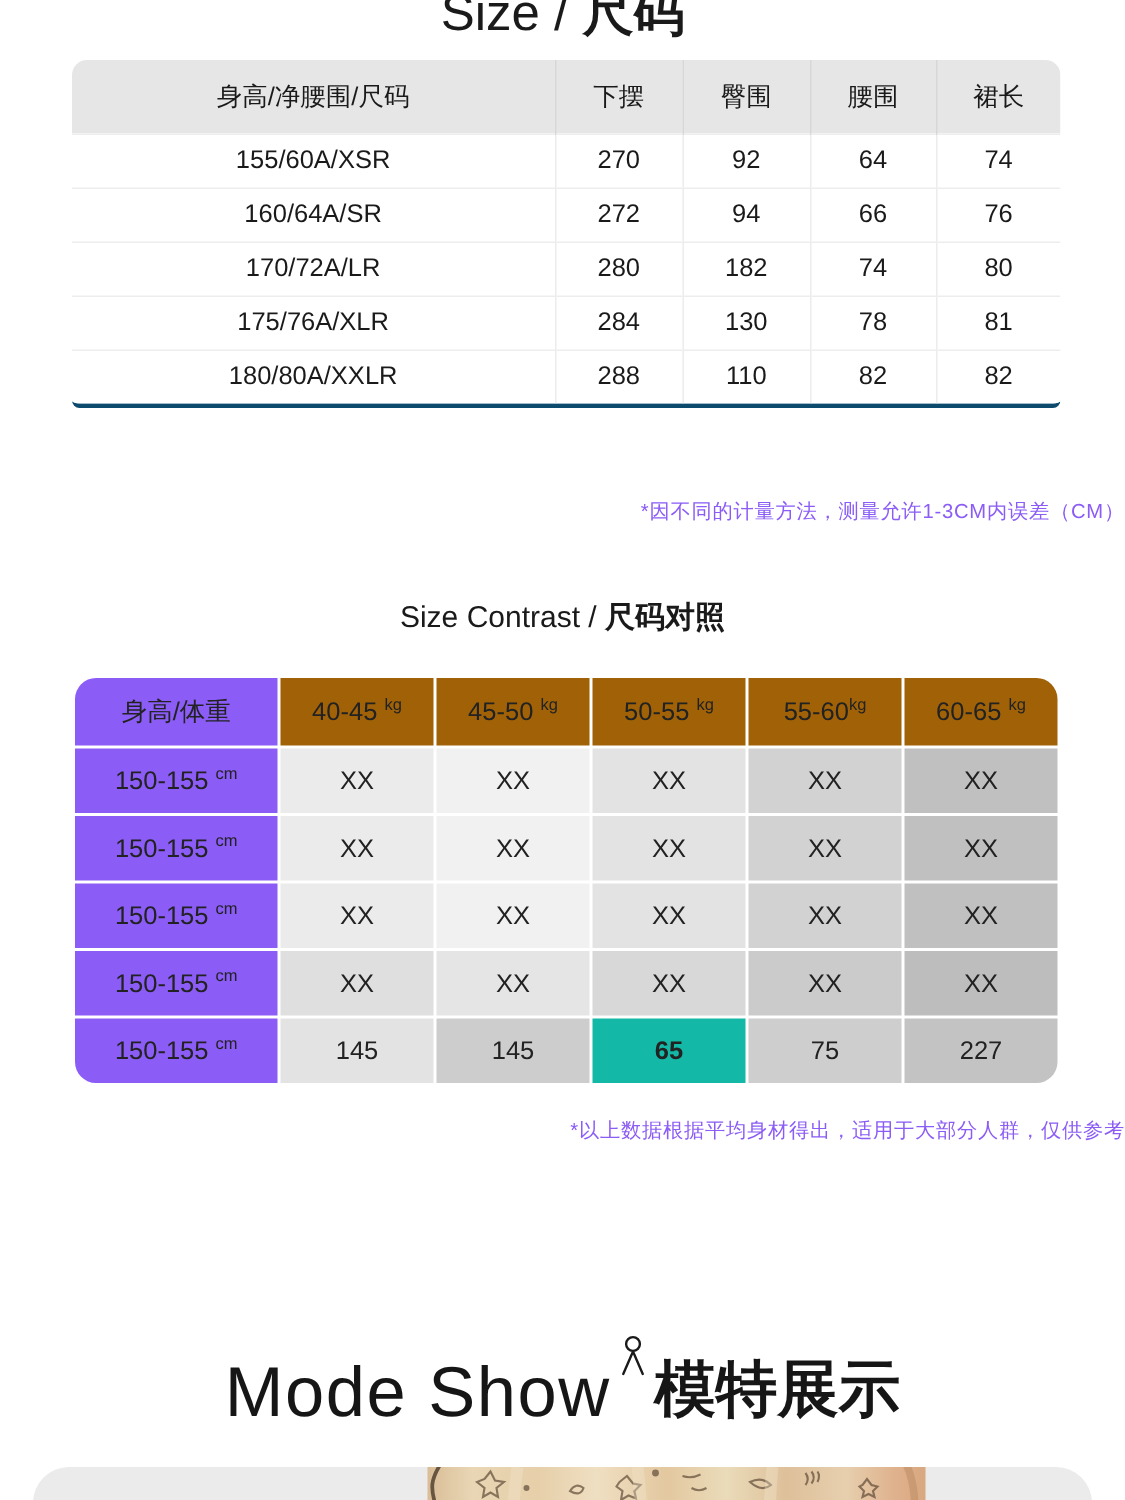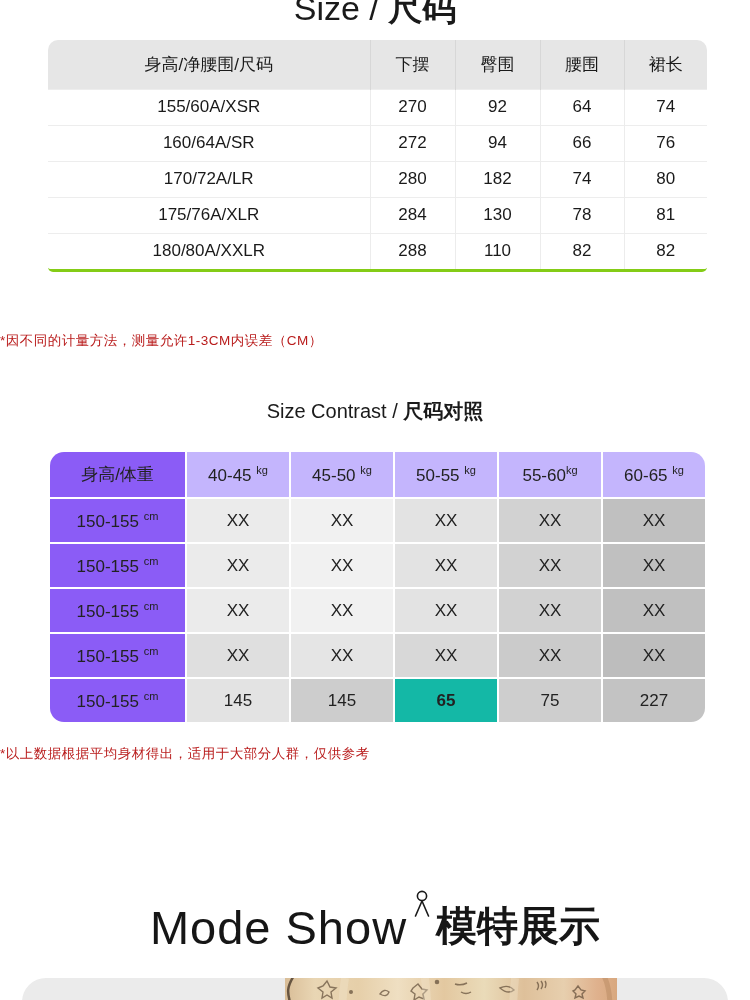--- a/index.html
+++ b/index.html
@@ -16,37 +16,37 @@
   #title-size { top:-14px; font-size:34px; }
   #title-contrast { top:398px; font-size:20px; }
   #title-model { top:874px; font-size:47px; color:#161616; }
   #title-model .zh { font-size:41px; vertical-align:4px; }
   #title-model .en { letter-spacing:1px; }
   .person-ico { display:inline-block; vertical-align:26px; margin:0 3px 0 4px; }
   
   #t1wrap {
     position:absolute; left:48px; top:40px; width:659px;
     border-radius:10px 10px 5px 5px; overflow:hidden;
-    border-bottom:3px solid #84cc16;
+    border-bottom:3px solid #0c4a6e;
   }
   #t1 { width:100%; border-collapse:collapse; table-layout:fixed; }
   #t1 th, #t1 td { text-align:center; font-size:17px; font-weight:normal; color:#1a1a1a; }
   #t1 thead tr { height:49px; }
   #t1 thead th { background:#e6e6e6; }
   #t1 thead th + th { border-left:1px solid #d7d7d7; }
   #t1 tbody tr { height:36px; }
   #t1 tbody td { border-top:1px solid #ededed; background:#fff; }
   #t1 tbody td + td { border-left:1px solid #ececec; }
   
   #t2 {
     position:absolute; left:48px; top:450px; width:659px;
     border-collapse:separate; border-spacing:2px; table-layout:fixed;
   }
   #t2 th, #t2 td { text-align:center; font-size:17px; font-weight:normal; color:#222; }
-  #t2 thead th { background:#c4b5fd; height:45px; }
+  #t2 thead th { background:#a16207; height:45px; }
   #t2 tbody td { height:43px; }
   #t2 .lab { background:#8b5cf6; }
   #t2 td.s1 { background:#ebebeb; }
   #t2 td.s2 { background:#f1f1f1; }
   #t2 td.s3 { background:#e3e3e3; }
   #t2 td.s4 { background:#d2d2d2; }
   #t2 td.s5 { background:#c0c0c0; }
   #t2 tr.r4 td.s1 { background:#dfdfdf; }
   #t2 tr.r4 td.s2 { background:#e5e5e5; }
   #t2 tr.r4 td.s3 { background:#d8d8d8; }
@@ -57,22 +57,22 @@
   #t2 tr.r5 td.s3 { background:#14b8a6;font-weight:bold; }
   #t2 tr.r5 td.s4 { background:#cecece; }
   #t2 tr.r5 td.s5 { background:#c3c3c3; }
   #t2 thead th:first-child { border-top-left-radius:14px; }
   #t2 thead th:last-child { border-top-right-radius:14px; }
   #t2 tr.r5 td:first-child { border-bottom-left-radius:14px; }
   #t2 tr.r5 td:last-child { border-bottom-right-radius:14px; }
   sup.unit { font-size:11px; vertical-align:7px; }
   
   .footnote {
-    position:absolute; left:0; width:750px; text-align:left;
-    font-size:13.5px; color:#b91c1c; letter-spacing:.5px;
+    position:absolute; left:0; width:750px; text-align:right;
+    font-size:13.5px; color:#8b5cf6; letter-spacing:.5px;
   }
   #fn1 { top:332px; }
   #fn2 { top:745px; }
   
   #model-card {
     position:absolute; left:22px; top:978px; width:706px; height:80px;
     background:#ebebeb; border-radius:24px; overflow:hidden;
   }
   #model-photo {
     position:absolute; left:263px; top:0; width:332px; height:100%;

